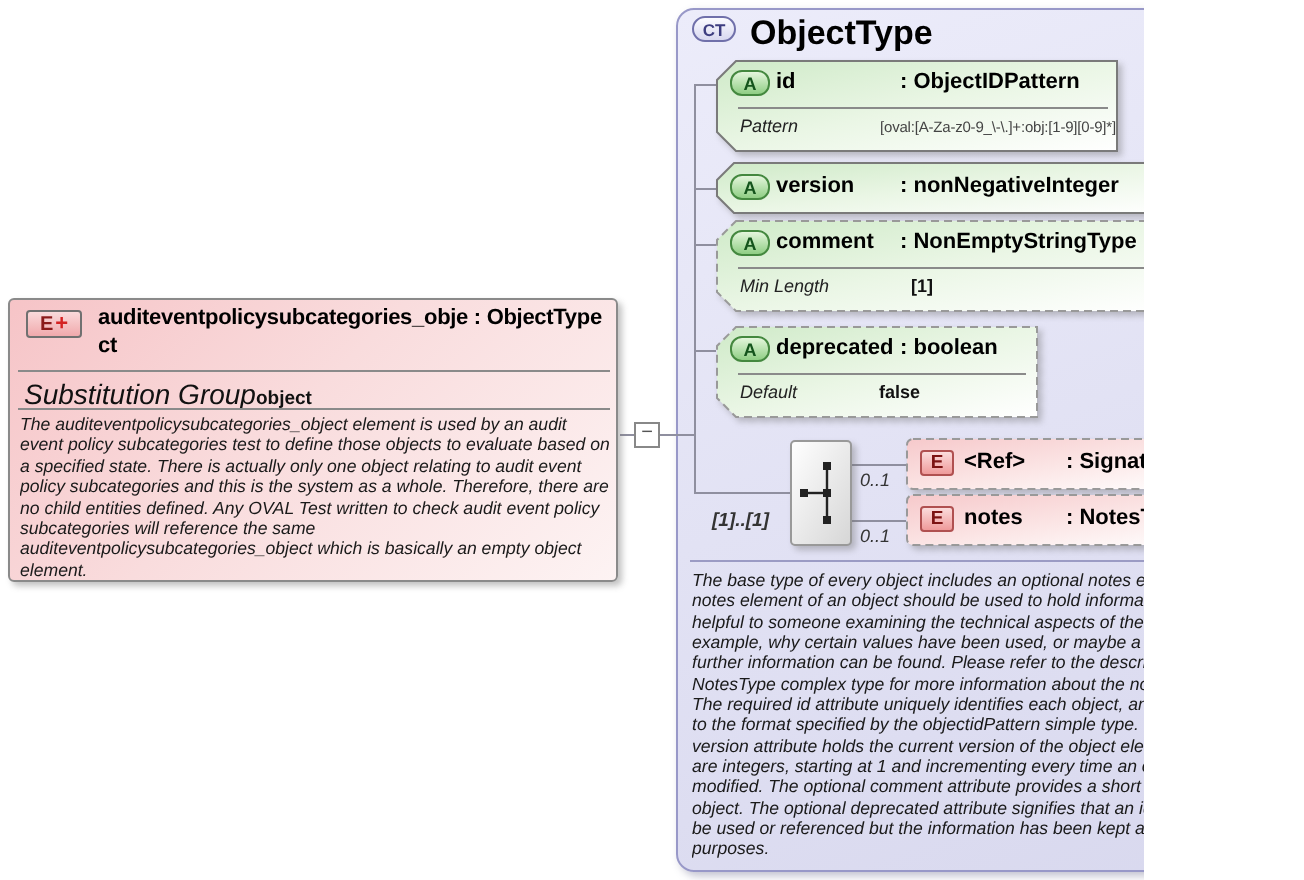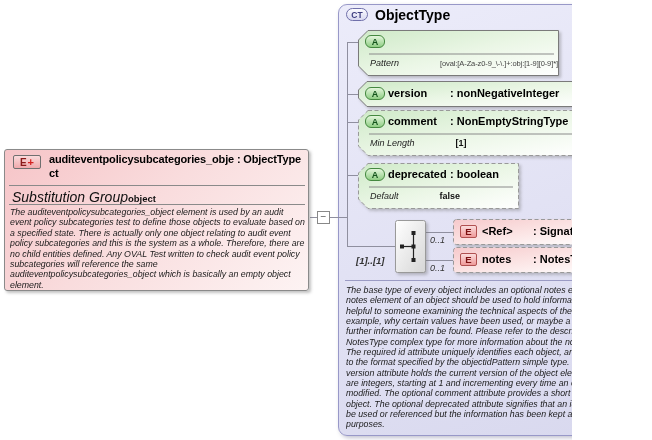--- a/index.html
+++ b/index.html
@@ -48,21 +48,21 @@
     position:absolute;left:338px;top:4px;width:310px;height:432px;box-sizing:border-box;
     border:1px solid #9898c8;border-radius:9px;z-index:1;
     background:linear-gradient(160deg,#ececfa 0%,#e2e2f4 50%,#d8d8ee 100%);
     box-shadow:2px 2px 4px rgba(120,120,150,.45);
   }
   .badge-ct{
     position:absolute;left:346px;top:8px;width:22px;height:13px;box-sizing:border-box;z-index:11;
     border:1px solid #7070aa;border-radius:7px;background:linear-gradient(180deg,#fbfbff,#d8d8f0);
     color:#3d3d80;font-size:8.5px;font-weight:bold;text-align:center;line-height:12px;
   }
-  .ct-title{position:absolute;left:375px;top:7px;z-index:11;font-weight:bold;font-size:14px;color:#000;}
+  .ct-title{position:absolute;left:375px;top:7px;z-index:11;font-weight:bold;font-size:17px;color:#000;}
   .ct-sep{position:absolute;left:345px;top:280px;width:296px;height:1px;background:#9b9bc4;z-index:4;}
   .ct-desc{
     position:absolute;left:346px;top:285px;width:294px;height:146px;overflow:hidden;z-index:4;
     font-style:italic;font-size:8.8px;line-height:10.35px;color:#1a1a1a;
   }
 
   
   .abox,.ebox,.seq-box{position:absolute;z-index:10;}
   .abox svg,.ebox svg,.seq-box svg{position:absolute;left:0;top:0;filter:drop-shadow(2px 2px 1.5px rgba(110,110,110,.4));}
   .shape-solid{fill:url(#gradGreen);stroke:#7a7a7a;stroke-width:1;}
@@ -157,20 +157,24 @@
     <div class="lb-hr" style="top:54px"></div>
     <div class="lb-desc">The auditeventpolicysubcategories_object element is used by an audit event policy subcategories test to define those objects to evaluate based on a specified state. There is actually only one object relating to audit event policy subcategories and this is the system as a whole. Therefore, there are no child entities defined. Any OVAL Test written to check audit event policy subcategories will reference the same auditeventpolicysubcategories_object which is basically an empty object element.</div>
   </div>
 
   <div class="abox" style="left:358px;top:30px;width:201px;height:46px">
     <svg width="201" height="46">
       <polygon class="shape-solid" points="10,0.5 200.5,0.5 200.5,45.5 10,45.5 0.5,36 0.5,10"></polygon>
       <line class="inner-sep" x1="11" y1="24" x2="196" y2="24"></line>
     </svg>
     <span class="badge-a" style="left:7px;top:5px">A</span>
+    <div class="ntrow">
+      <span class="nm">id</span>
+      <span class="tp">: ObjectIDPattern</span>
+    </div>
     <div class="fctrow">
       <span class="flbl">Pattern</span>
       <span class="fval sm">[oval:[A-Za-z0-9_\-\.]+:obj:[1-9][0-9]*]</span>
     </div>
   </div>
 
   <div class="abox" style="left:358px;top:81px;width:226px;height:26px">
     <svg width="226" height="26">
       <polygon class="shape-solid" points="9,0.5 225.5,0.5 225.5,25.5 9,25.5 0.5,17 0.5,9"></polygon>
     </svg>

